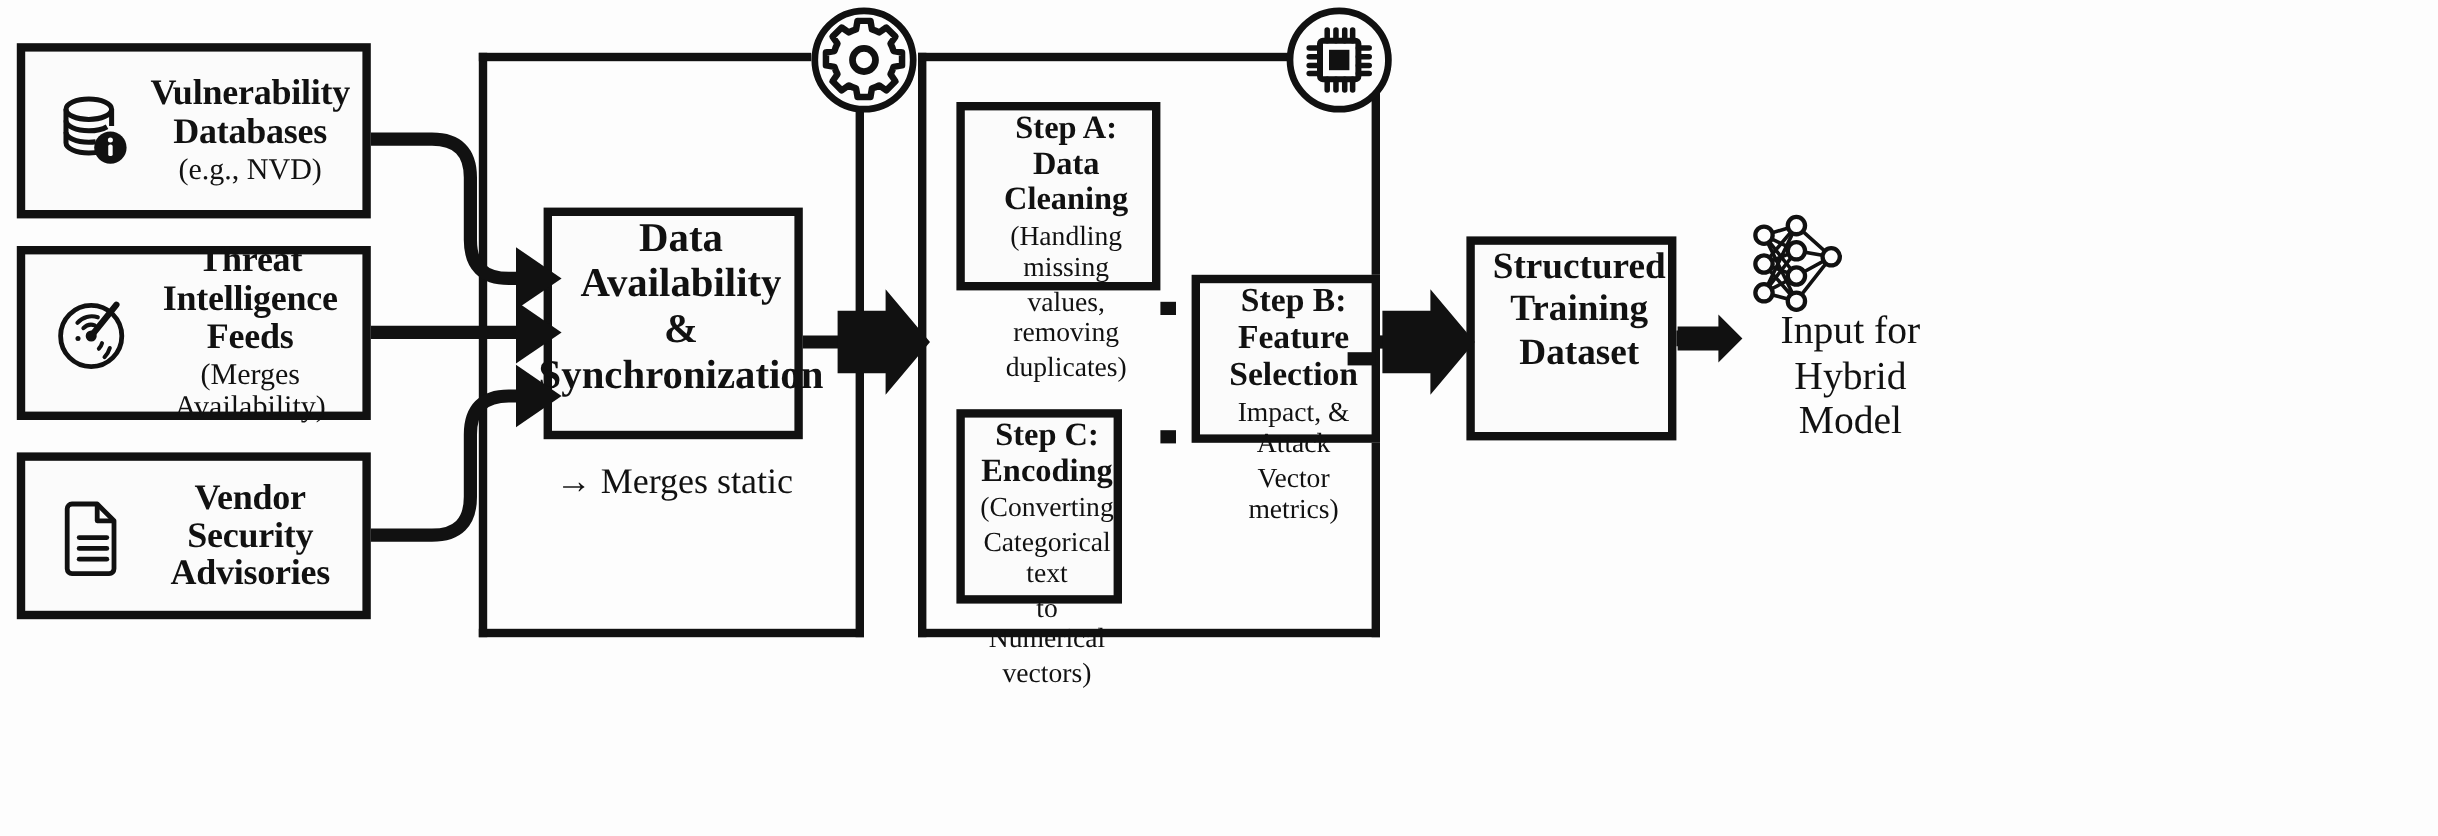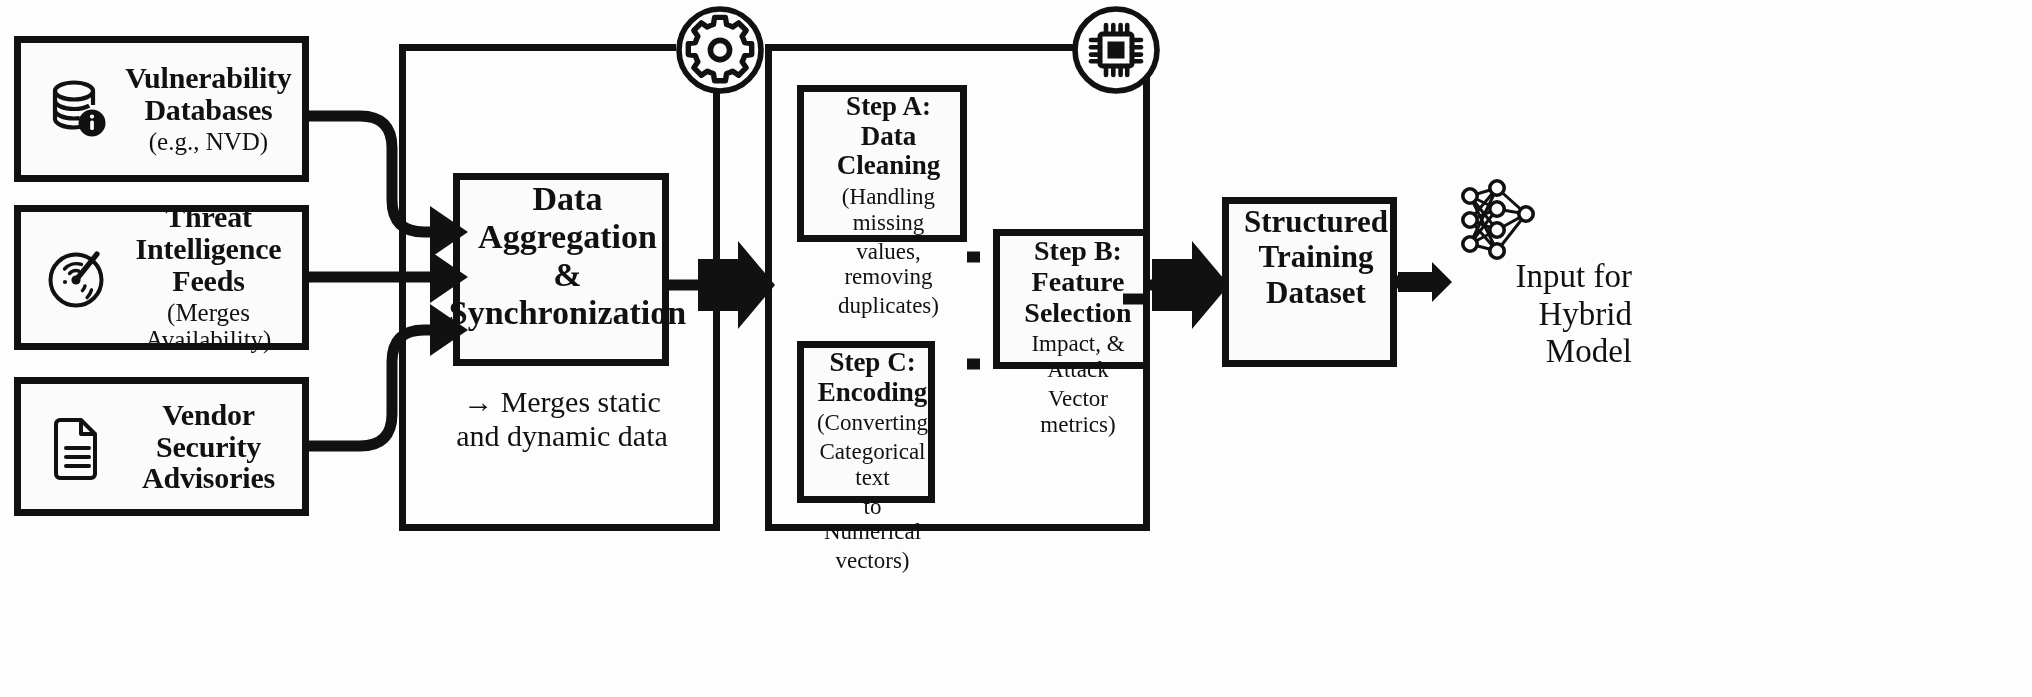--- a/index.html
+++ b/index.html
@@ -108,21 +108,21 @@
   .outbox {
     font-weight: 700;
     font-size: 31px;
     line-height: 1.14;
   }
   
   .right-label {
     position: absolute;
     font-size: 33px;
     line-height: 1.14;
-    text-align: right;
+    text-align: center;
     font-weight: 400;
   }
   svg.overlay {
     position: absolute;
     left: 0;
     top: 0;
     width: 2032px;
     height: 697px;
     pointer-events: none;
   }
@@ -198,28 +198,27 @@
   <div style="position:absolute; left:674px; top:4px; width:92px; height:92px;">
     <svg class="icon-svg" width="92" height="92" viewBox="0 0 92 92" fill="none" stroke="#111" stroke-width="5.6">
       <circle cx="46" cy="46" r="41" fill="#fdfdfd"></circle>
       <path d="M40.6 13.4 h10.8 l1.2 7.1 a26 26 0 0 1 6.1 2.5 l5.9 -4.1 l7.6 7.6 l-4.1 5.9 a26 26 0 0 1 2.5 6.1 l7.1 1.2 v10.8 l-7.1 1.2 a26 26 0 0 1 -2.5 6.1 l4.1 5.9 l-7.6 7.6 l-5.9 -4.1 a26 26 0 0 1 -6.1 2.5 l-1.2 7.1 h-10.8 l-1.2 -7.1 a26 26 0 0 1 -6.1 -2.5 l-5.9 4.1 l-7.6 -7.6 l4.1 -5.9 a26 26 0 0 1 -2.5 -6.1 l-7.1 -1.2 v-10.8 l7.1 -1.2 a26 26 0 0 1 2.5 -6.1 l-4.1 -5.9 l7.6 -7.6 l5.9 4.1 a26 26 0 0 1 6.1 -2.5 z" stroke-width="5.4" stroke-linejoin="round" fill="#fdfdfd"></path>
       <circle cx="46" cy="46" r="9.6" fill="#fdfdfd"></circle>
     </svg>
   </div>
 
   <div class="box aggbox" style="left:453px; top:173px; width:216px; height:193px;">
     <div>Data</div>
-    <div>Aggregation</div>
+    <div>Availability</div>
     <div>&amp;</div>
     <div>Synchronization</div>
   </div>
 
   <div class="caption" style="left:432px; top:385px; width:260px;">
     <div>→ Merges static</div>
-    <div>and dynamic data</div>
   </div>
 
   <div class="container" style="left:765px; top:44px; width:385px; height:487px;"></div>
   <div class="container-top-left" style="left:765px; top:44px; width:310px;"></div>
   <div class="container-top-right" style="left:1133px; top:44px; width:17px;"></div>
 
   <div style="position:absolute; left:1070px; top:4px; width:92px; height:92px;">
     <svg class="icon-svg" width="92" height="92" viewBox="0 0 92 92" fill="none" stroke="#111" stroke-width="5.6">
       <circle cx="46" cy="46" r="41" fill="#fdfdfd"></circle>
       <rect x="30" y="30" width="32" height="32" rx="2.5" stroke-width="5"></rect>

